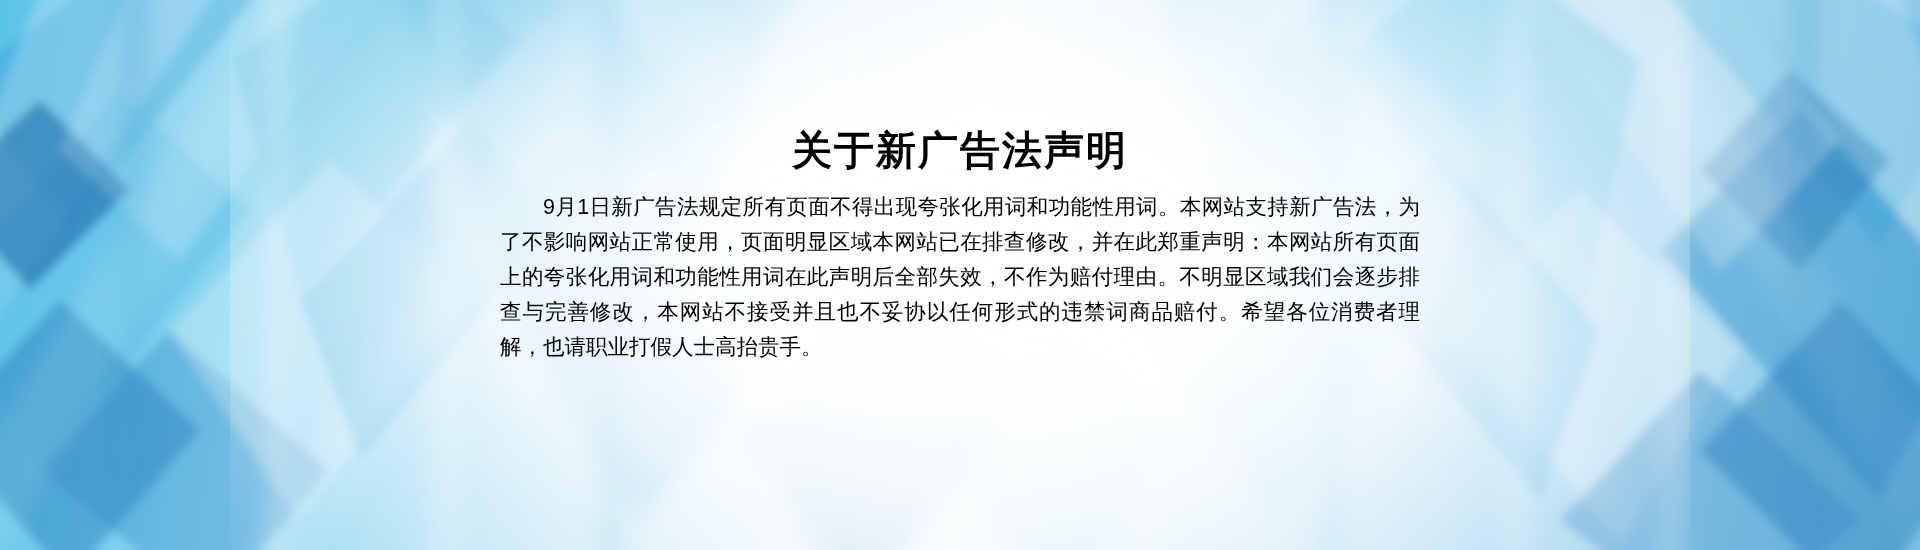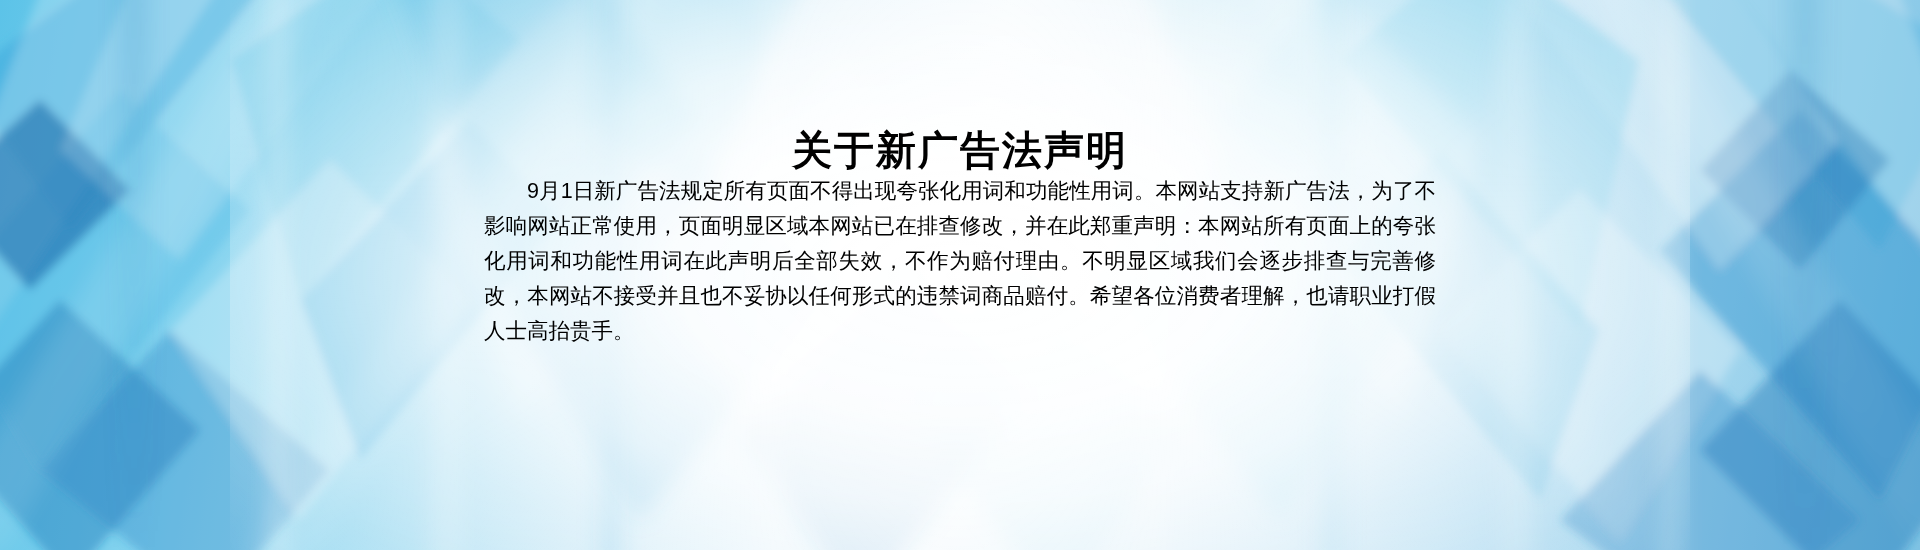--- a/index.html
+++ b/index.html
@@ -91,21 +91,21 @@
     left: 484px;
     width: 952px;
     color: #000;
     font-size: 21.5px;
     line-height: 35px;
     text-align: justify;
     text-justify: inter-ideograph;
   }
 
   .para {
-    margin: 0;
+    margin: 16px;
     text-align: justify;
     text-justify: inter-ideograph;
   }
   .para.indent {
     text-indent: 2em;
   }
 </style>
 </head>
 <body>
 

